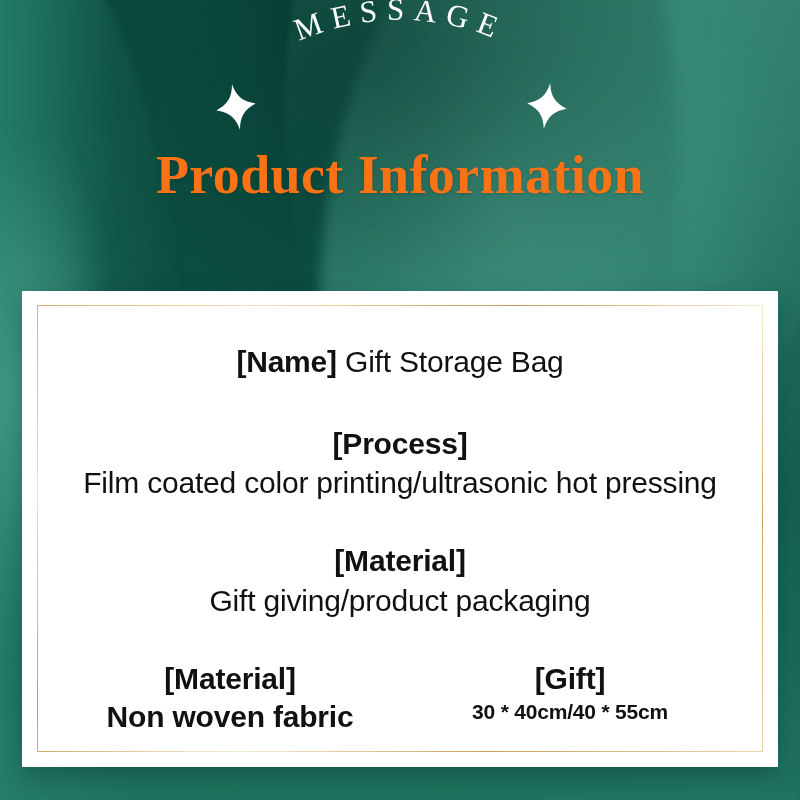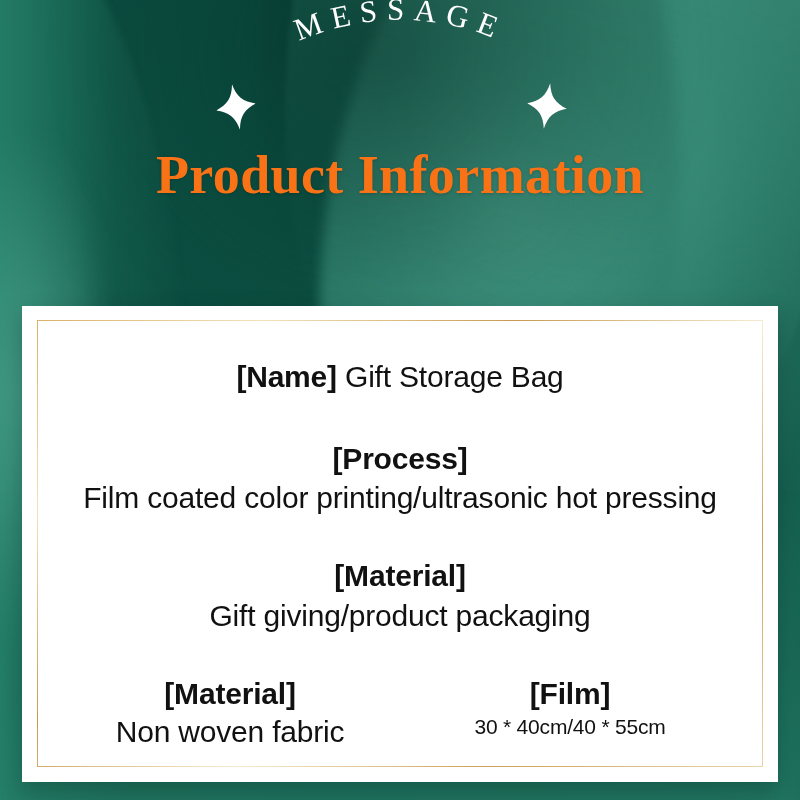--- a/index.html
+++ b/index.html
@@ -141,21 +141,21 @@
     font-size: 54px;
     line-height: 1.05;
     letter-spacing: 0.4px;
     text-shadow: 0 1px 3px rgba(0,0,0,0.18);
   }
 
   
   .card {
     position: absolute;
     left: 22px;
-    top: 306px;
+    top: 291px;
     width: 756px;
     height: 476px;
     background: #ffffff;
     box-shadow: 0 10px 22px rgba(2,38,30,0.30);
     box-sizing: border-box;
   }
   .card-inner-border {
     position: absolute;
     left: 15px;
     top: 14px;
@@ -213,21 +213,21 @@
 
   .two-col {
     display: flex;
     align-items: flex-start;
   }
   .col {
     flex: 1 1 50%;
     text-align: center;
   }
   .col .lbl { display: block; }
-  .col .val { display: block; margin-top: 4px; }
+  .col .val { display: block; margin-top: 4px; font-weight: bold; }
 </style>
 </head>
 <body>
 
 <div id="page">
 
   <div class="bg-base"></div>
   <div class="bg-right-field"></div>
   <div class="bg-right-shadow"></div>
   <div class="bg-right-fold"></div>
@@ -289,21 +289,21 @@
 
       <div class="divider"></div>
 
       <div class="row row-material">
         <div class="two-col">
           <div class="col">
             <span class="lbl">[Material]</span>
             <span class="val">Non woven fabric</span>
           </div>
           <div class="col">
-            <span class="lbl">[Film]</span>
+            <span class="lbl">[Gift]</span>
             <span class="val val-small">30 * 40cm/40 * 55cm</span>
           </div>
         </div>
       </div>
 
     </div>
   </div>
 
 </div>
 

